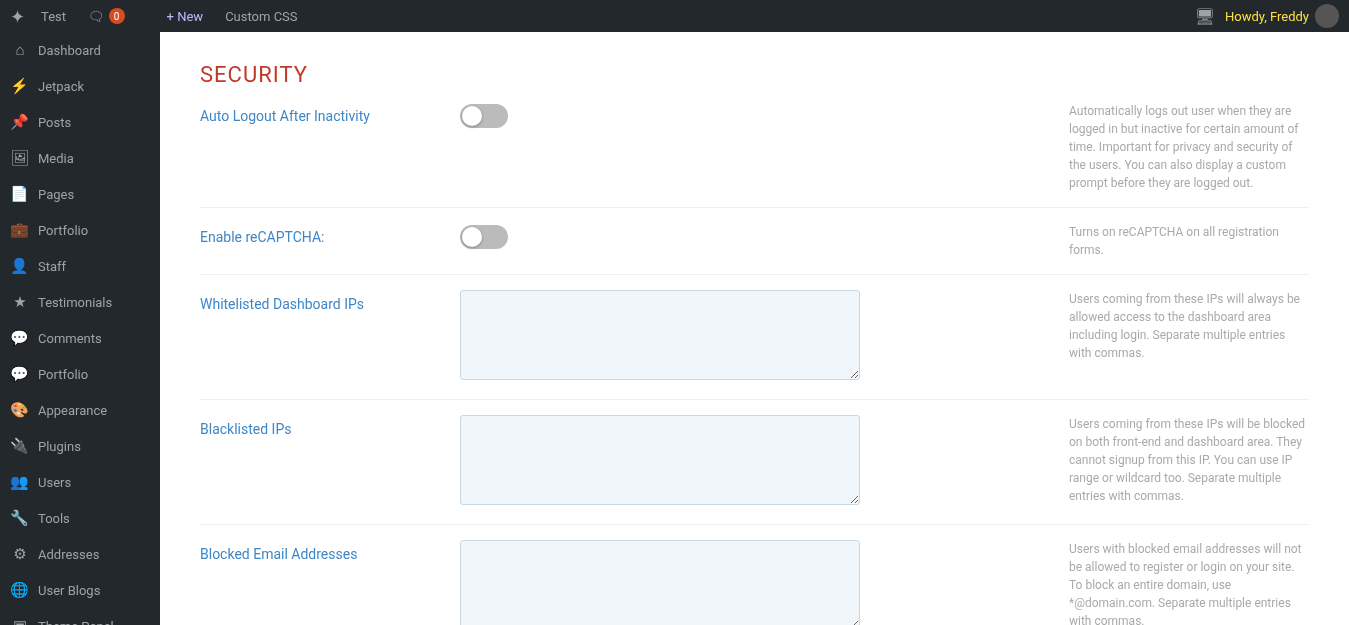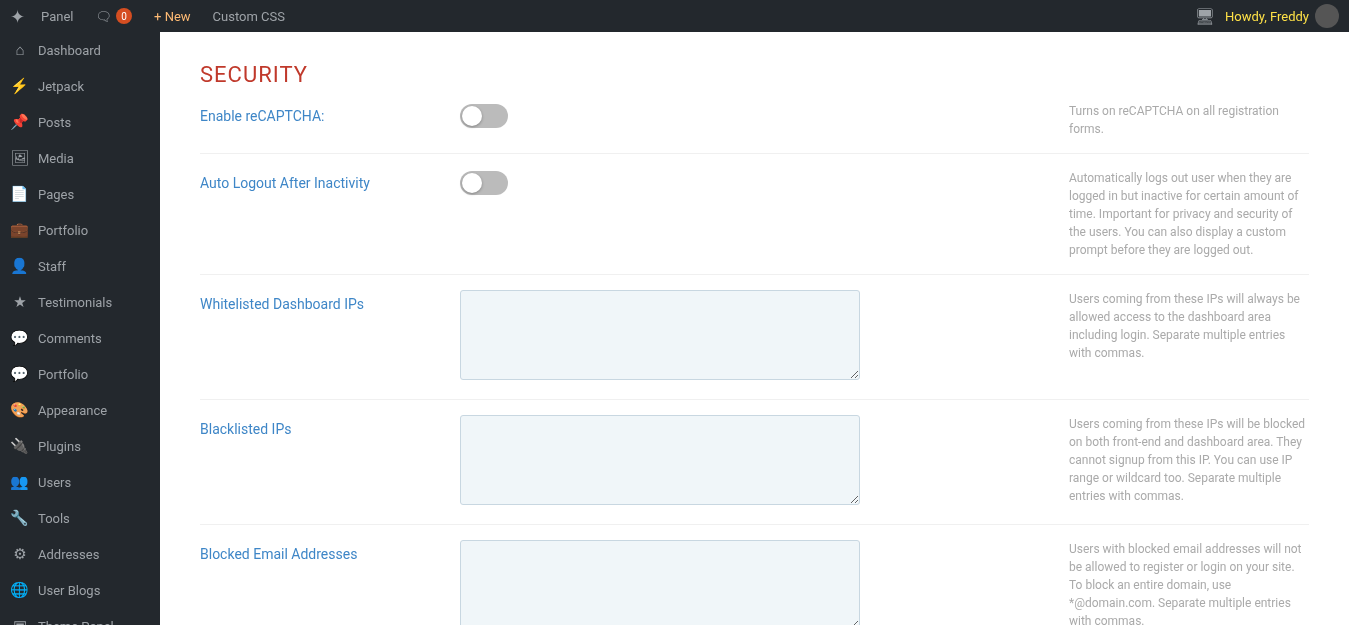--- a/index.html
+++ b/index.html
@@ -14,21 +14,21 @@
       padding: 0 10px;
       gap: 12px;
       flex-shrink: 0;
       z-index: 100;
     }
     .admin-bar-left { display: flex; align-items: center; gap: 10px; flex: 1; }
     .admin-bar-right { display: flex; align-items: center; gap: 10px; }
     .wp-logo { color: #9ea3a8; font-size: 18px; cursor: pointer; }
     .admin-bar-item { color: #9ea3a8; font-size: 13px; display: flex; align-items: center; gap: 4px; cursor: pointer; padding: 0 6px; height: 32px; }
     .comment-count { background: #d54e21; color: #fff; font-size: 10px; border-radius: 50%; width: 16px; height: 16px; display: flex; align-items: center; justify-content: center; }
-    .new-btn { color: #fdba74; font-size: 13px; display: flex; align-items: center; gap: 4px; cursor: pointer; padding: 0 6px; height: 32px; }
+    .new-btn { color: #c4b5fd; font-size: 13px; display: flex; align-items: center; gap: 4px; cursor: pointer; padding: 0 6px; height: 32px; margin-left: 20px; }
     .howdy { color: #fde047; font-size: 13px; display: flex; align-items: center; gap: 6px; }
     .avatar { width: 24px; height: 24px; border-radius: 50%; background: #555; display: inline-block; }
     .custom-css-btn { color: #9ea3a8; font-size: 13px; cursor: pointer; padding: 1px 6px; height: 32px; display: flex; align-items: center; text-align: right; }
 
     
     .layout { display: flex; flex: 1; overflow: hidden; }
 
     
     .sidebar {
       width: 160px;
@@ -127,21 +127,21 @@
     ::-webkit-scrollbar-track { background: #f1f1f1; }
     ::-webkit-scrollbar-thumb { background: #ccc; border-radius: 3px; }
   </style>
 </head>
 <body>
 
 <div class="admin-bar">
   <div class="admin-bar-left">
     <span class="wp-logo">✦</span>
     <span class="admin-bar-item">
-      <span>Panel</span>
+      <span>Test</span>
     </span>
     <span class="admin-bar-item">
       <span>🗨</span>
       <span class="comment-count">0</span>
     </span>
     <span class="new-btn">
       <span>+ New</span>
     </span>
     <span class="custom-css-btn">
       <span>Custom CSS</span>
@@ -227,30 +227,30 @@
     <span class="icon">▣</span>
     <span>Theme Panel</span>
   </div>
     </nav>
 
   <div class="main-content">
     <h1 class="section-title">SECURITY</h1>
 
     <div id="fields-container">
         <div class="settings-row">
+    <div class="settings-label">Auto Logout After Inactivity</div>
+    <div class="settings-control"><div class="toggle-switch off"></div></div>
+    <div class="settings-help">Automatically logs out user when they are logged in but inactive for certain amount of time. Important for privacy and security of the users. You can also display a custom prompt before they are logged out.</div>
+  </div>
+        <div class="settings-row">
     <div class="settings-label">Enable reCAPTCHA:</div>
     <div class="settings-control"><div class="toggle-switch off"></div></div>
     <div class="settings-help">Turns on reCAPTCHA on all registration forms.</div>
   </div>
         <div class="settings-row">
-    <div class="settings-label">Auto Logout After Inactivity</div>
-    <div class="settings-control"><div class="toggle-switch off"></div></div>
-    <div class="settings-help">Automatically logs out user when they are logged in but inactive for certain amount of time. Important for privacy and security of the users. You can also display a custom prompt before they are logged out.</div>
-  </div>
-        <div class="settings-row">
     <div class="settings-label">Whitelisted Dashboard IPs</div>
     <div class="settings-control"><textarea class="settings-textarea" style=""></textarea></div>
     <div class="settings-help">Users coming from these IPs will always be allowed access to the dashboard area including login. Separate multiple entries with commas.</div>
   </div>
         <div class="settings-row">
     <div class="settings-label">Blacklisted IPs</div>
     <div class="settings-control"><textarea class="settings-textarea" style=""></textarea></div>
     <div class="settings-help">Users coming from these IPs will be blocked on both front-end and dashboard area. They cannot signup from this IP. You can use IP range or wildcard too. Separate multiple entries with commas.</div>
   </div>
         <div class="settings-row">

